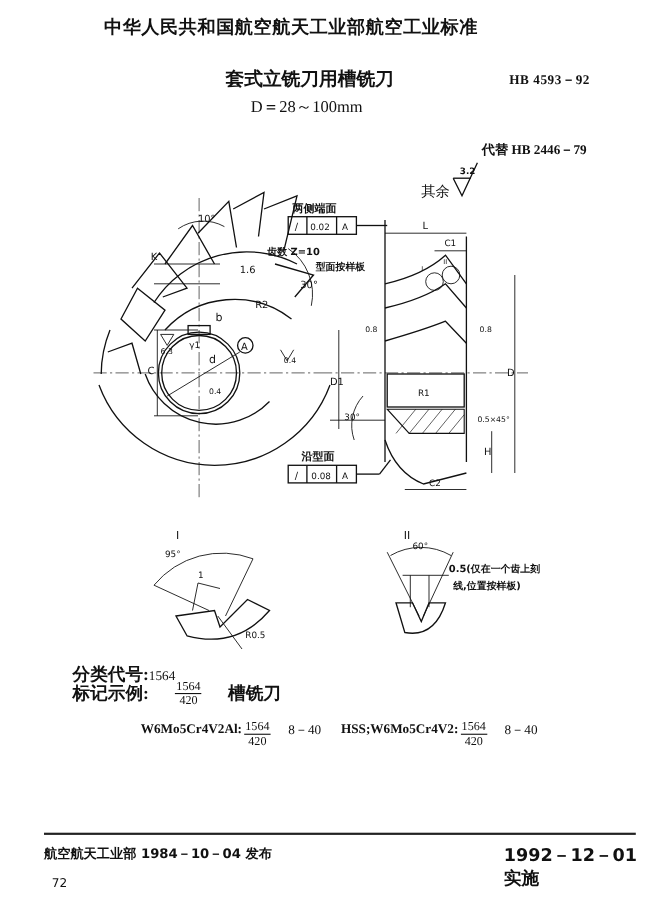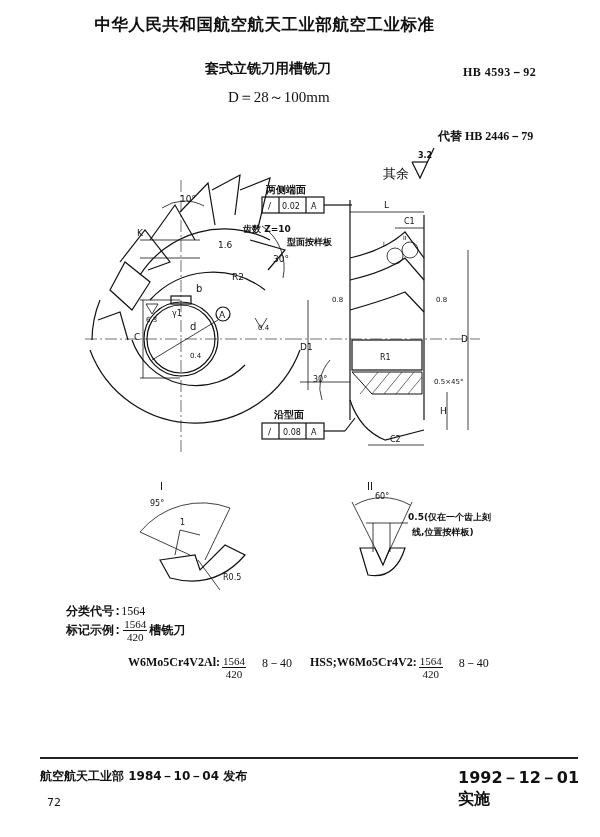--- a/index.html
+++ b/index.html
@@ -1,25 +1,25 @@
 <!DOCTYPE html>
 <html><head>
 <meta charset="utf-8">
 <style>
   html,body{margin:0;padding:0;background:#fff;}
   body{width:600px;height:837px;position:relative;overflow:hidden;font-family:"DejaVu Sans",sans-serif;color:#111;}
   .abs{position:absolute;}
   .std-org{left:0;top:14px;width:529px;text-align:center;font-weight:bold;font-size:16.5px;letter-spacing:0.5px;}
-  .title{left:205px;top:60px;font-weight:bold;font-size:14px;}
+  .title{left:205px;top:60px;font-weight:bold;font-size:17px;}
   .subtitle{left:228px;top:88px;font-family:"Liberation Serif",serif;font-size:15px;}
   .std-no{left:463px;top:64px;font-family:"Liberation Serif",serif;font-weight:bold;font-size:12px;letter-spacing:0.5px;text-align:right;}
   .replaces{left:438px;top:90px;font-family:"Liberation Serif",serif;font-size:12px;font-weight:bold;margin-top:38px;}
   svg text{font-family:"DejaVu Sans",sans-serif;fill:#111;}
   .info{font-family:"Liberation Serif",serif;font-size:12px;}
-  .info .cn{font-family:Liberation Mono, monospace;font-weight:bold;font-size:12px;}
+  .info .cn{font-family:Liberation Serif, serif;font-weight:bold;font-size:16px;}
   .frac{display:inline-flex;flex-direction:column;align-items:center;vertical-align:middle;font-size:11px;line-height:12px;margin:0 2px;}
   .frac .num{border-bottom:1px solid #111;padding:0 1px;}
   .footer-rule{left:40px;top:757px;width:538px;height:0;border-top:2px solid #222;}
   .footer-left{left:40px;top:768px;font-weight:bold;font-size:12px;}
   .footer-right{left:458px;top:768px;font-weight:bold;font-size:16px;}
   .page-no{left:47px;top:796px;font-size:11px;}
 </style>
 </head>
 <body>
 
@@ -208,21 +208,21 @@
 
   <text x="367" y="490" font-size="10">II</text>
   <text x="375" y="499" font-size="8">60°</text>
   <text x="408" y="520" font-size="9" font-weight="bold">0.5(仅在一个齿上刻</text>
   <text x="412" y="535" font-size="9" font-weight="bold">线,位置按样板)</text>
 </svg>
 
 <div class="abs info" style="left:66px;top:603px;">
   <span class="cn">分类代号:</span><span>1564</span>
 </div>
-<div class="abs info" style="left:66px;top:618px;display:flex;align-items:center;">
+<div class="abs info" style="left:66px;top:618px;display:flex;align-items:center;gap:22px;">
   <span class="cn">标记示例:</span>
   <span class="frac">
       <span class="num">1564</span>
       <span>420</span>
     </span>
   <span class="cn">槽铣刀</span>
 </div>
 <div class="abs info" style="left:128px;top:655px;display:flex;white-space:pre;">
   <span style="font-weight:bold;">W6Mo5Cr4V2Al:</span>
   <span class="frac"><span class="num">1564</span><span>420</span></span>

